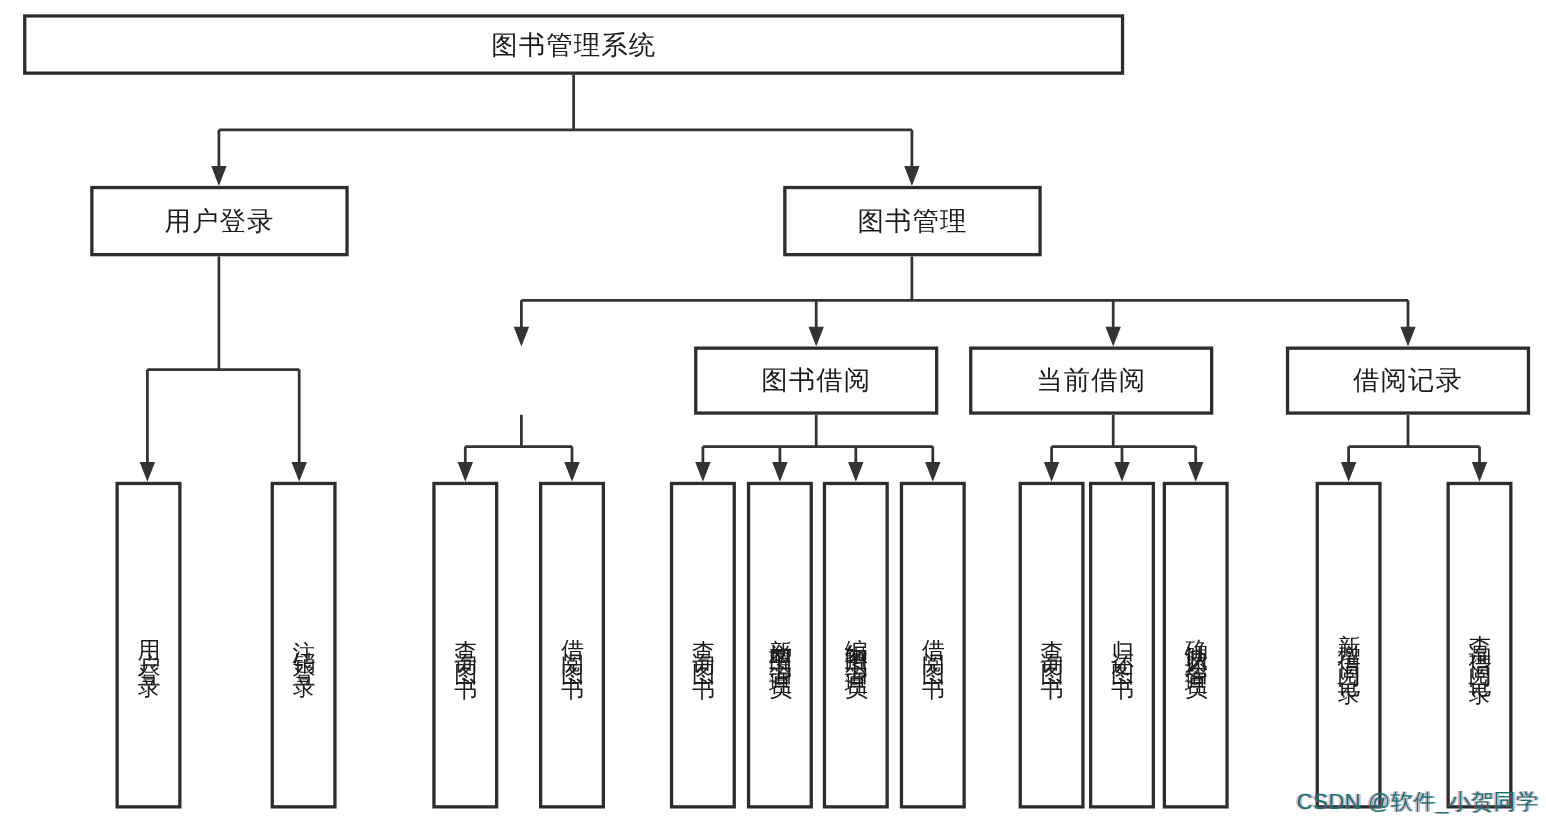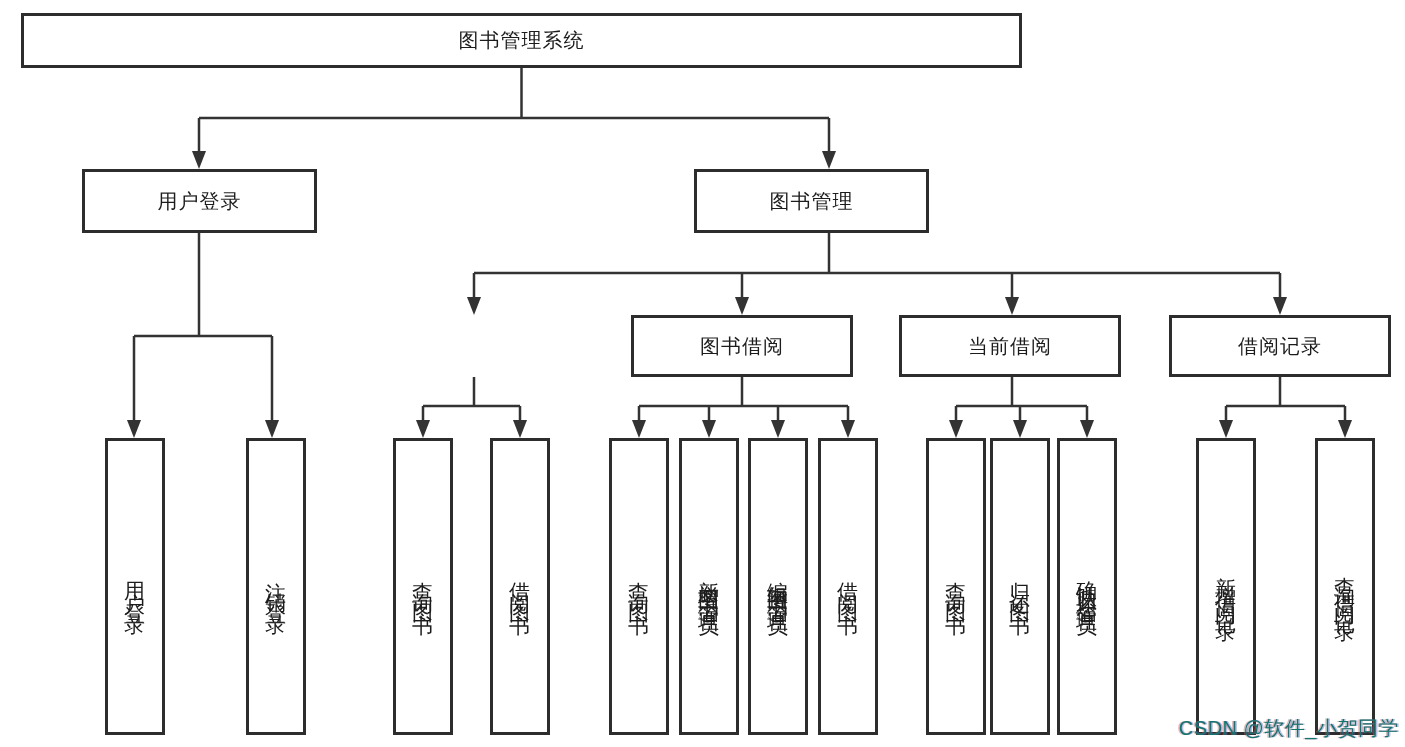--- a/index.html
+++ b/index.html
@@ -8,36 +8,36 @@
     font-family:"Liberation Sans","DejaVu Sans",sans-serif;
   }
   .stage { position:absolute; left:0; top:0; width:1405px; height:747px; }
   svg.wires { position:absolute; left:0; top:0; z-index:1; }
 
   .node {
     position:absolute; box-sizing:border-box; background:#ffffff;
     border:3px solid #2d2d2d; color:#1c1c1c; z-index:2;
     display:flex; align-items:center; justify-content:center;
   }
-  .h-node { font-size:20px; letter-spacing:1px; white-space:nowrap; }
+  .h-node { font-size:24px; letter-spacing:1px; white-space:nowrap; }
   .v-node { border-width:3px; }
   .v-node .v-label {
     writing-mode:vertical-rl; line-height:1;
     font-size:21px; letter-spacing:8px; white-space:nowrap;
   }
 
   
   #n-root   { left:21px;  top:13px;  width:1001px; height:55px; }
   #n-login  { left:82px;  top:169px; width:235px;  height:64px; }
-  #n-mgmt   { left:694px; top:169px; width:235px;  height:64px; }
+  #n-mgmt   { left:712px; top:169px; width:235px;  height:64px; }
 
   .lvl3 { top:315px; width:222px; height:62px; }
   #n-newrec { left:363px; }
   #n-borrow { left:631px; }
-  #n-curr   { left:899px; }
+  #n-curr   { left:881px; }
   #n-record { left:1169px; }
 
   .lvl4 { top:438px; width:60px; height:297px; }
   #f-userlogin { left:105px; }
   #f-logout    { left:246px; }
   #f-nb-query  { left:393px; }
   #f-nb-borrow { left:490px; }
   #f-bb-query  { left:609px; }
   #f-bb-add    { left:679px; }
   #f-bb-edit   { left:748px; }

